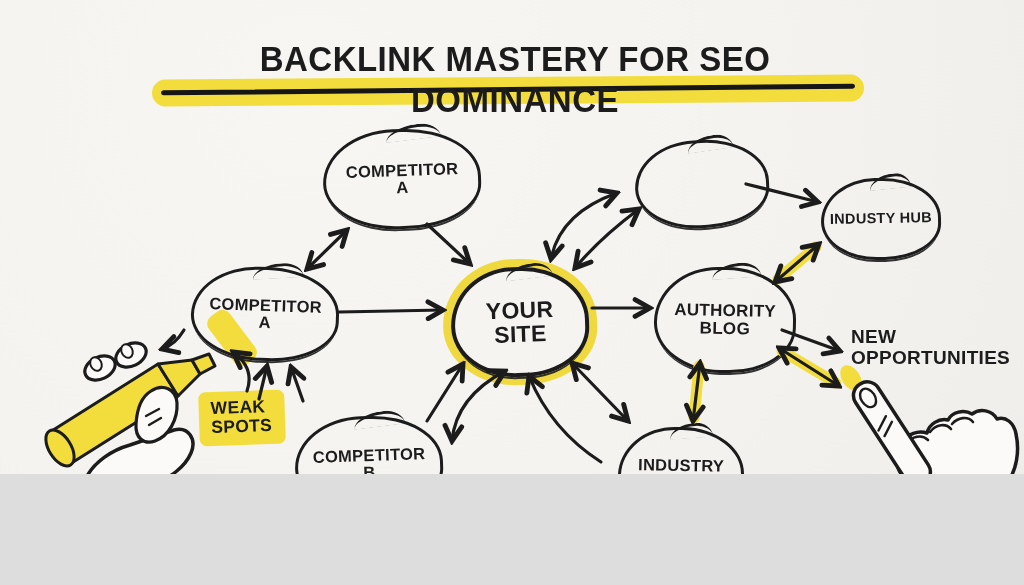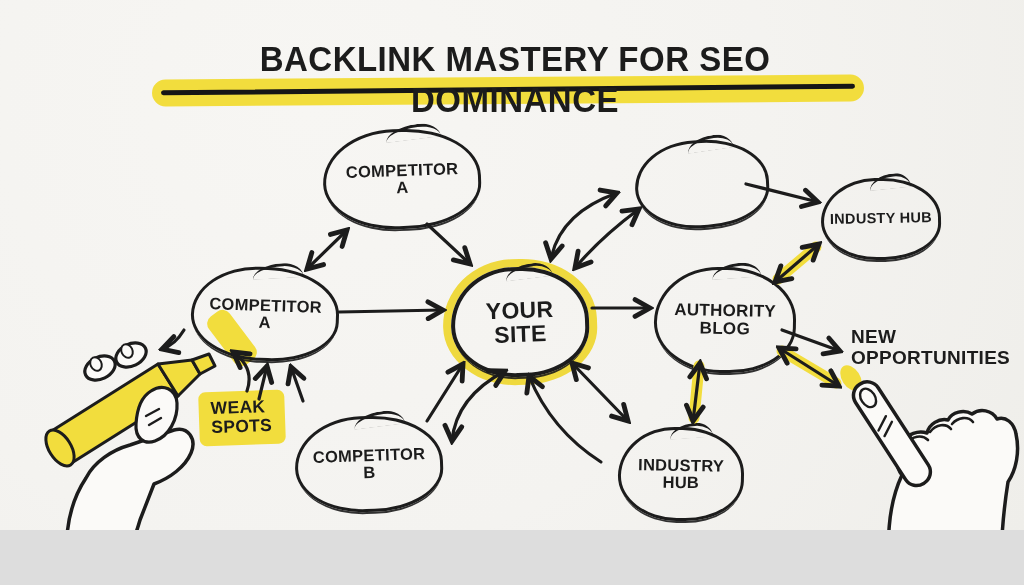--- a/index.html
+++ b/index.html
@@ -4,21 +4,21 @@
 <style>
   :root{
     --ink:#1c1c1c;
     --yellow:#f2dd3d;
     --paper:#f4f3f0;
     --hand:#fbfaf8;
   }
   html,body{margin:0;padding:0;}
   body{background:#ddd;font-family:"Liberation Sans","DejaVu Sans",sans-serif;}
   .stage{
-    position:relative;width:1024px;height:530px;overflow:hidden;
+    position:relative;width:1024px;height:474px;overflow:hidden;
     background:var(--paper);
     background-image:radial-gradient(circle at 30% 20%, #f7f6f3 0%, #f4f3f0 55%, #efeeea 100%);
   }
   .layer{position:absolute;left:0;top:0;width:1024px;height:585px;pointer-events:none;}
   .layer.under{z-index:1;}
   .layer.over{z-index:6;}
 
   
   .title{
     position:absolute;left:162px;top:42px;width:706px;z-index:4;

